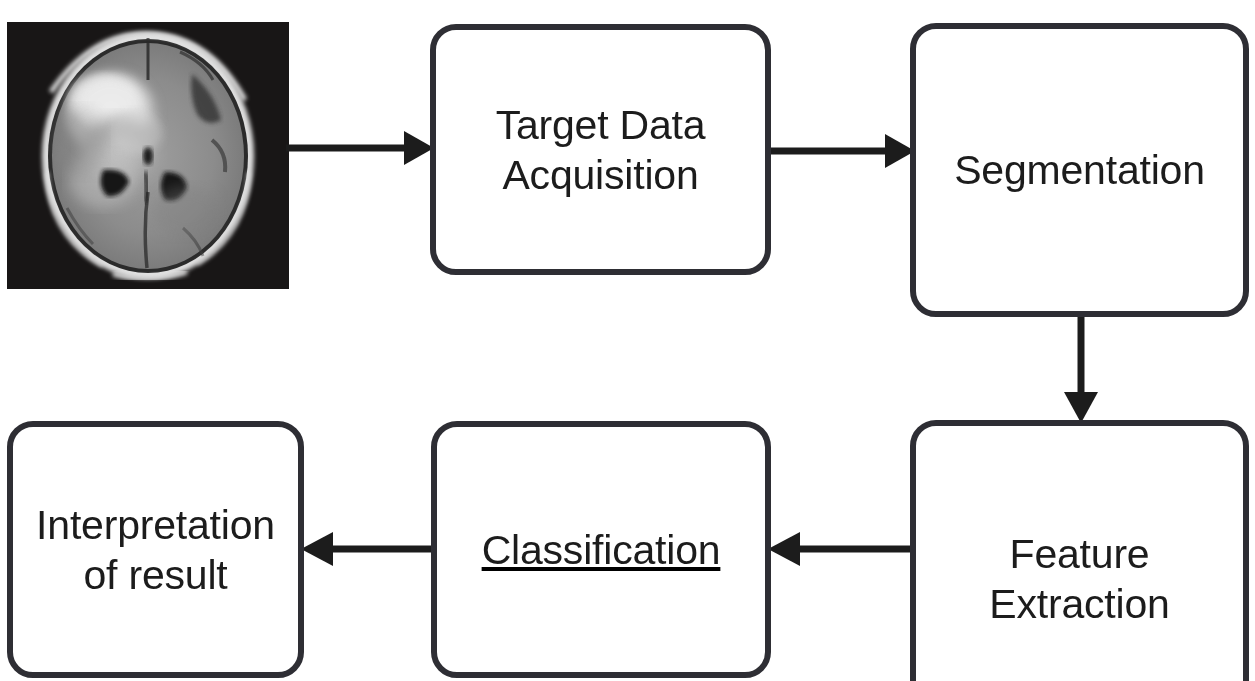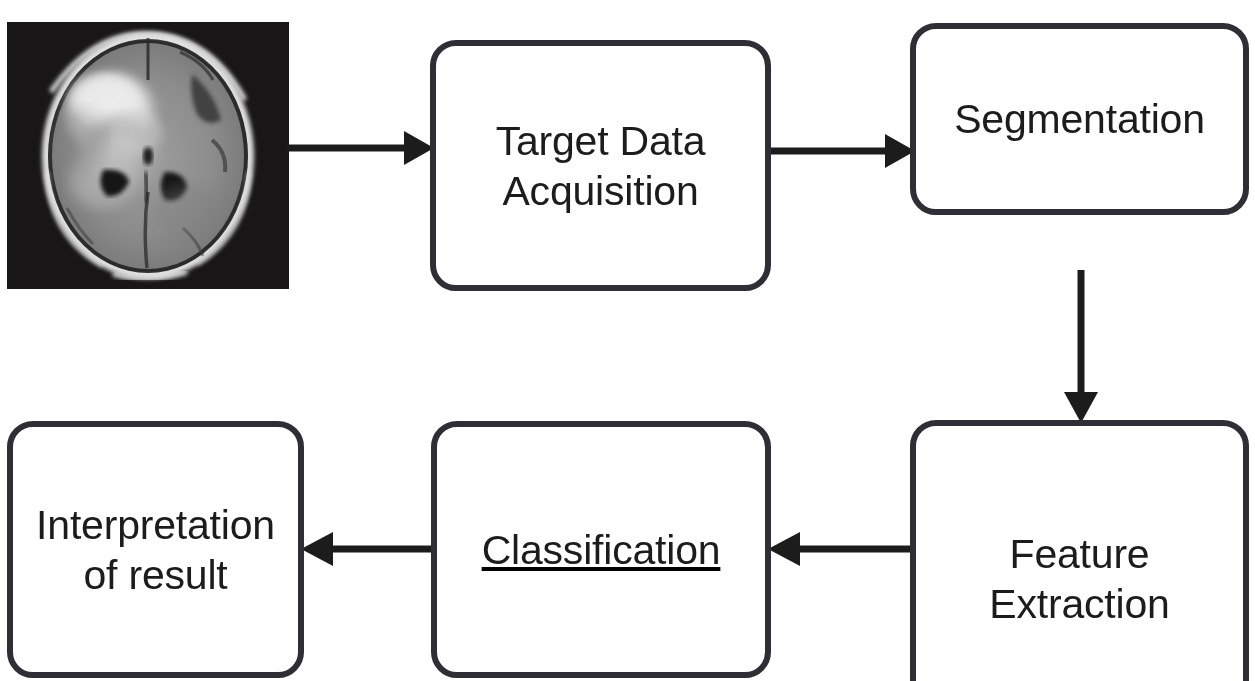--- a/index.html
+++ b/index.html
@@ -46,22 +46,22 @@
     font-family: "Liberation Sans", sans-serif;
     font-size: 41px;
     line-height: 50px;
     color: #1c1c1c;
     text-align: center;
     letter-spacing: -0.2px;
     white-space: pre-line;
     padding: 0 6px;
   }
 
-  #node-target      { left: 430px; top: 24px;  width: 341px; height: 251px; margin-top: 16px; }
-  #node-segment     { left: 910px; top: 23px;  width: 339px; height: 192px; }
+  #node-target      { left: 430px; top: 24px;  width: 341px; height: 251px; }
+  #node-segment     { left: 910px; top: 23px;  width: 339px; height: 294px; }
   #node-feature     { left: 910px; top: 420px; width: 339px; height: 317px; }
   #node-classify    { left: 431px; top: 421px; width: 340px; height: 257px; text-decoration: underline; }
   #node-interpret   { left: 7px;   top: 421px; width: 297px; height: 257px; }
 
   
   .conn { position: absolute; z-index: 2; }
   .conn svg { display: block; overflow: visible; }
 </style>
 </head>
 <body>

